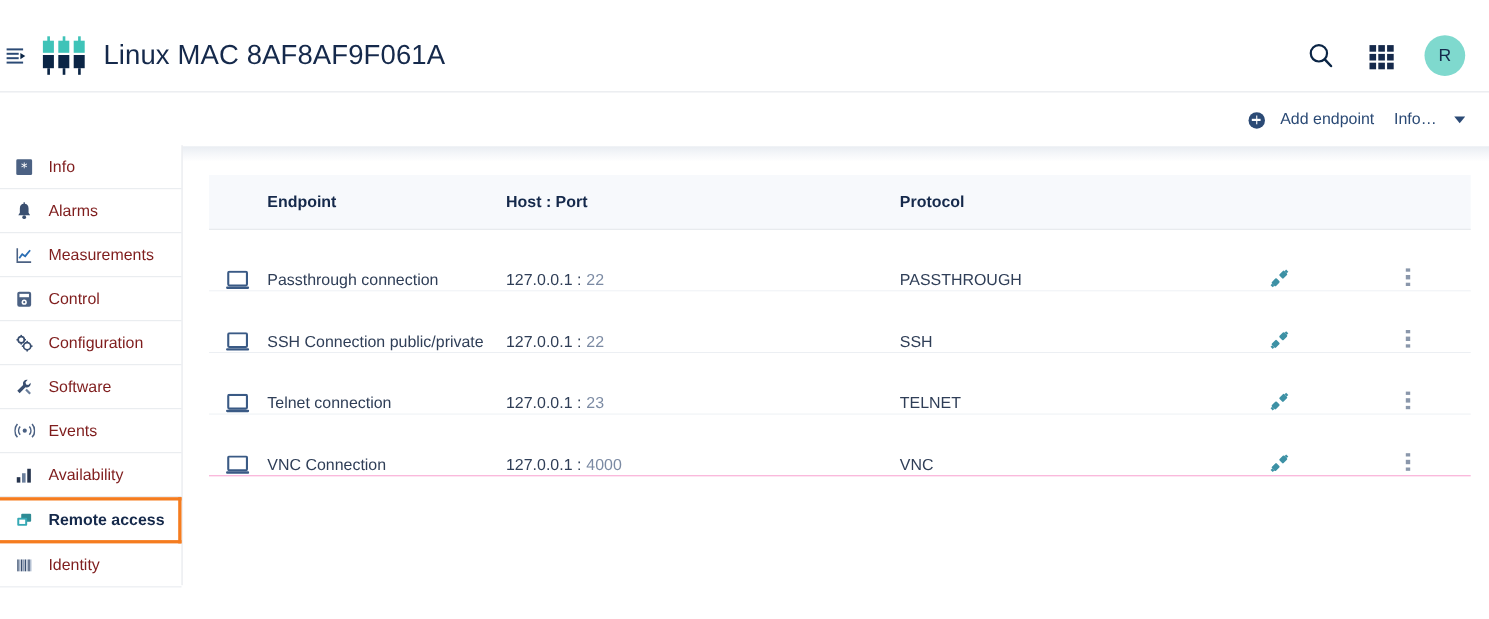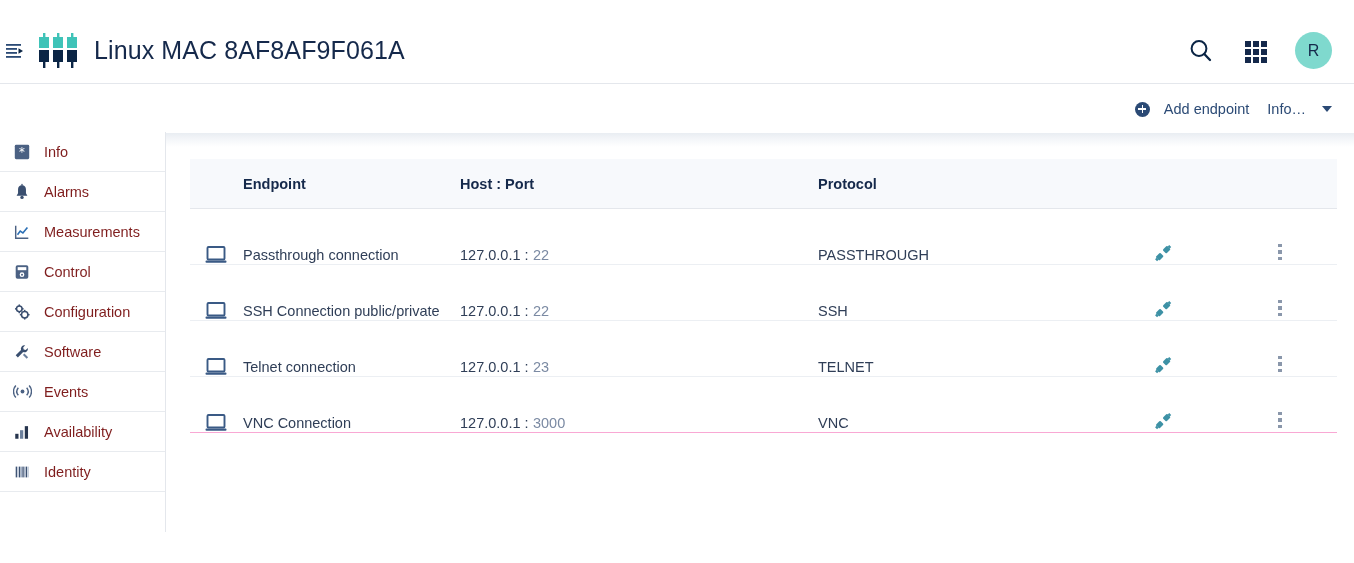--- a/index.html
+++ b/index.html
@@ -293,20 +293,30 @@
       <span class="sic">
         <svg viewBox="0 0 20 20" width="18" height="18">
           <rect x="2.5" y="12" width="3.6" height="5.5" fill="#26344d"></rect>
           <rect x="7.8" y="8" width="3.6" height="9.5" fill="#6b7f9c"></rect>
           <rect x="13.1" y="3.5" width="3.6" height="14" fill="#26344d"></rect>
         </svg>
       </span>
       <span class="side-label">Availability</span>
     </div>
 
+    <div class="side-item active">
+      <span class="sic">
+        <svg viewBox="0 0 20 20" width="18" height="18">
+          <rect x="7" y="3.5" width="10" height="8" rx="1" fill="#2e8b94"></rect>
+          <rect x="3" y="7.5" width="10" height="8" rx="1" fill="#36a9b5"></rect>
+          <rect x="5" y="9.3" width="6" height="4.4" fill="#ffffff"></rect>
+        </svg>
+      </span>
+      <span class="side-label">Remote access</span>
+    </div>
 
     <div class="side-item">
       <span class="sic">
         <svg viewBox="0 0 20 20" width="18" height="18">
           <g>
             <rect x="3" y="4" width="1.4" height="12" fill="#3a4f70"></rect>
             <rect x="5" y="4" width="1" height="12" fill="#8fa0bb"></rect>
             <rect x="6.6" y="4" width="1.6" height="12" fill="#3a4f70"></rect>
             <rect x="8.8" y="4" width="1" height="12" fill="#8fa0bb"></rect>
             <rect x="10.4" y="4" width="1.5" height="12" fill="#3a4f70"></rect>
@@ -444,21 +454,21 @@
         <span class="laptop-ico">
           <svg viewBox="0 0 22 18" width="22" height="18">
             <rect x="2.5" y="1" width="17" height="12.5" rx="1" fill="none" stroke="#3a5a85" stroke-width="1.9"></rect>
             <rect x="0.5" y="14.5" width="21" height="2.2" rx="1" fill="#3a5a85"></rect>
           </svg>
         </span>
         <span class="td">VNC Connection</span>
       </div>
       <div class="c-host">
         <span class="td">127.0.0.1 :</span>
-        <span class="td port">3000</span>
+        <span class="td port">4000</span>
       </div>
       <div class="c-proto"><span class="td">VNC</span></div>
       <div class="c-action">
         <span class="plug-ico">
           <svg viewBox="0 0 22 22" width="22" height="22">
             <g transform="rotate(-45 11 11)">
               <rect x="3" y="8.6" width="6.2" height="5.2" rx="1" fill="#3d91a5"></rect>
               <rect x="1" y="9.8" width="2" height="2.8" fill="#3d91a5"></rect>
               <rect x="12.8" y="8.6" width="6.2" height="5.2" rx="1" fill="#3d91a5"></rect>
               <rect x="19" y="9.8" width="2" height="2.8" fill="#3d91a5"></rect>

